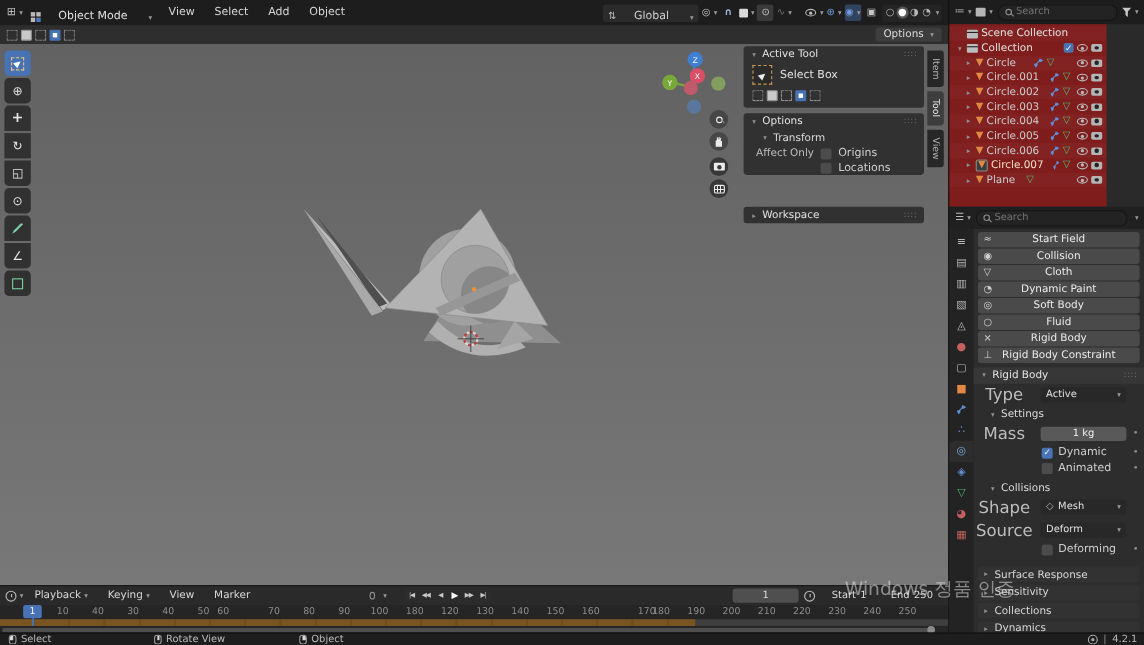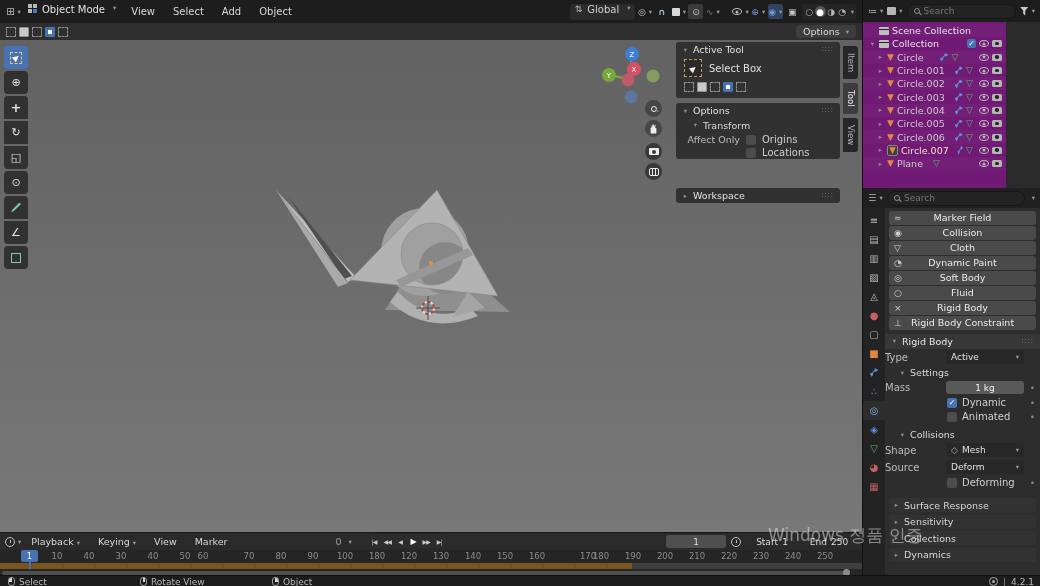--- a/index.html
+++ b/index.html
@@ -6,21 +6,21 @@
 body{background:#111;font-family:"DejaVu Sans","Liberation Sans",sans-serif}
 .app{position:relative;width:1040px;height:586px;background:#2a2a2a;overflow:hidden;font-size:10px;color:#cfcfcf}
 .abs{position:absolute}
 .fx{display:flex;align-items:center}
 .caret{font-size:6.5px;color:#9a9a9a;margin-left:3px}
 .menu{padding:0 8px;color:#d8d8d8;font-size:10px}
 
 .topbar{left:0;top:0;width:862px;height:23px;background:#1d1d1d;display:flex;align-items:center;padding:0 6px;gap:2px}
 .ohdr{left:862px;top:0;width:178px;height:22px;background:#1d1d1d;display:flex;align-items:center;padding:0 5px;gap:4px;border-left:1px solid #101010}
 .hic{min-width:15px;height:15px;display:flex;align-items:center;justify-content:center;font-size:9px;color:#c6c6c6;border-radius:2px}
-.chip{display:flex;align-items:flex-start;gap:5px;background:#2b2b2b;border-radius:3px;padding:0 5px;height:16px}
+.chip{display:flex;align-items:flex-end;gap:16px;background:#2b2b2b;border-radius:3px;padding:0 5px;height:16px}
 .search{display:flex;align-items:center;gap:4px;background:#232323;border:1px solid #161616;border-radius:8px;height:15px;padding:0 6px;flex:1}
 .search input{background:none;border:none;outline:none;color:#ddd;font-size:9px;width:100%;font-family:inherit}
 .i-mag{width:6px;height:6px;border:1.2px solid #8d8d8d;border-radius:50%;position:relative;flex:none}
 .i-mag::after{content:"";position:absolute;width:4px;height:1.2px;background:#8d8d8d;transform:rotate(45deg);right:-3px;bottom:-1px}
 .i-funnel{width:9px;height:9px;background:#c9c9c9;clip-path:polygon(0 0,100% 0,62% 45%,62% 100%,38% 80%,38% 45%)}
 .i-grid22{width:9px;height:9px;background:linear-gradient(#b9b9b9,#b9b9b9) 0 0/4px 4px no-repeat,linear-gradient(#b9b9b9,#b9b9b9) 5px 0/4px 4px no-repeat,linear-gradient(#b9b9b9,#b9b9b9) 0 5px/4px 4px no-repeat,linear-gradient(#4b79c0,#4b79c0) 5px 5px/4px 4px no-repeat}
 .shade{width:11px;height:11px;border-radius:50%;display:flex;align-items:center;justify-content:center;font-size:9px}
 
 .toolset{left:0;top:23px;width:862px;height:17px;background:#2e2e2e;display:flex;align-items:center;padding:0 6px;gap:3px}
 .msq{width:10px;height:10px;border:1px dashed #909090;border-radius:1px;position:relative}
@@ -42,21 +42,21 @@
 .i-gridc{width:10px;height:8px;border:1px solid #ececec;border-radius:2px;background:linear-gradient(#0000 42%,#ececec 42% 56%,#0000 56%),linear-gradient(90deg,#0000 28%,#ececec 28% 38%,#0000 38% 60%,#ececec 60% 70%,#0000 70%)}
 
 .npanel{position:absolute;background:rgba(47,47,47,.96);border-radius:3px;width:164px}
 .nphead{display:flex;align-items:center;gap:4px;height:15px;padding:0 6px;font-size:9.5px;color:#e2e2e2}
 .dots{margin-left:auto;color:#6e6e6e;font-size:8px;letter-spacing:1px}
 .vtab{writing-mode:vertical-rl;background:#272727;color:#b2b2b2;font-size:8.5px;padding:7px 2.5px;border-radius:0 3px 3px 0;margin-bottom:4px}
 .vtab.on{background:#3d3d3d;color:#e8e8e8}
 .cb{width:10px;height:10px;border-radius:2px;background:#4c4c4c;display:flex;align-items:center;justify-content:center;flex:none;color:#fff;font-size:8px}
 .cb.on{background:#4772b3}
 
-.outliner{left:862px;top:22px;width:144px;height:166px;background:#701a75;border-left:1px solid #101010;padding-top:2px}
+.outliner{left:862px;top:22px;width:144px;height:166px;background:#7f1d1d;border-left:1px solid #101010;padding-top:2px}
 .orow{display:flex;align-items:center;height:13.3px;padding:0 4px 0 6px;gap:3px;font-size:9.5px;color:#cbcbcb;white-space:nowrap}
 .orow:nth-child(odd){background:rgba(255,255,255,.025)}
 .tw{color:#8f8f8f;font-size:6.5px;width:7px;text-align:center;flex:none}
 .sp{flex:1}
 .otri{color:#df8a42;font-size:9px;line-height:1}
 .gtri{color:#56b66e;font-size:9px;line-height:1}
 .i-wrench{width:9px;height:9px;background:#5f8fd6;clip-path:polygon(60% 2%,98% 22%,76% 40%,56% 40%,40% 56%,40% 76%,22% 98%,2% 60%,28% 52%,52% 28%)}
 .i-eye{width:10px;height:7px;border:1px solid #b9b9b9;border-radius:50%;position:relative;display:inline-block;flex:none}
 .i-eye::after{content:"";position:absolute;left:50%;top:50%;width:3px;height:3px;background:#b9b9b9;border-radius:50%;transform:translate(-50%,-50%)}
 .i-cam{width:10px;height:7px;background:#b5b5b5;border-radius:1.5px;position:relative;flex:none}
@@ -70,21 +70,21 @@
 .ptabs{position:absolute;left:0;top:20px;width:22px;bottom:0;background:#232323;display:flex;flex-direction:column;align-items:center;padding-top:3px}
 .ptab{width:22px;height:19px;display:flex;align-items:center;justify-content:center;font-size:10px}
 .ptab.on{background:#2d2d2d;border-radius:3px 0 0 3px}
 .pbody{position:absolute;left:22px;top:20px;right:0;bottom:0;overflow:hidden}
 .physbtn{display:flex;align-items:center;height:13.5px;background:#4a4a4a;border-radius:3px;margin:0 4px 1.5px;padding:0 5px}
 .physbtn .ic{width:13px;font-size:9px;color:#cfcfcf;text-align:left}
 .physbtn .lbl{flex:1;text-align:center;font-size:9.5px;color:#ebebeb;margin-right:13px}
 .phead{display:flex;align-items:center;gap:4px;height:15px;background:#373737;padding:0 6px;font-size:9.5px;color:#e5e5e5;margin-top:4px}
 .subhead{display:flex;align-items:center;gap:4px;height:14px;padding:0 6px 0 14px;font-size:9.5px;color:#dadada}
 .prow{display:flex;align-items:center;gap:5px;padding:1.5px 4px 1.5px 0}
-.plabel{width:56px;text-align:left;color:#bdbdbd;font-size:10px;flex:none}
+.plabel{width:56px;text-align:center;color:#bdbdbd;font-size:15px;flex:none}
 .dd{display:flex;align-items:center;background:#282828;border-radius:3px;height:14px;padding:0 5px;gap:4px;color:#e0e0e0;font-size:9px;flex:1}
 .dd .sp2{flex:1}
 .fld{background:#595959;border-radius:3px;height:13px;display:flex;align-items:center;justify-content:center;color:#f2f2f2;font-size:9px;flex:1}
 .dot{color:#8a8a8a;font-size:9px;width:7px;text-align:center;flex:none}
 .colsec{display:flex;align-items:center;gap:4px;height:14px;margin:2.5px 4px 0;padding:0 4px;background:#323232;border-radius:2px;font-size:9.5px;color:#d8d8d8}
 
 .timeline{left:0;top:532px;width:862px;height:43px;background:#262626;border-top:1px solid #161616}
 .tlhdr{height:17px;display:flex;align-items:center;padding:0 5px;gap:2px;background:#2a2a2a}
 .i-clock{width:10px;height:10px;border:1.2px solid #bdbdbd;border-radius:50%;position:relative}
 .i-clock::after{content:"";position:absolute;left:4px;top:2px;width:1.2px;height:3.5px;background:#bdbdbd}
@@ -475,21 +475,21 @@
       <div class="ptab on" style="color:#7fb0e8">◎</div>
       <div class="ptab" style="color:#5f8fd6">◈</div>
       <div class="ptab" style="color:#56b66e">▽</div>
       <div class="ptab" style="color:#c56060">◕</div>
       <div class="ptab" style="color:#c56060">▦</div>
     </div>
     <div class="pbody">
       <div style="height:3px"></div>
       <div class="physbtn">
           <span class="ic">≈</span>
-          <span class="lbl">Marker Field</span>
+          <span class="lbl">Start Field</span>
         </div>
       <div class="physbtn">
           <span class="ic">◉</span>
           <span class="lbl">Collision</span>
         </div>
       <div class="physbtn">
           <span class="ic">▽</span>
           <span class="lbl">Cloth</span>
         </div>
       <div class="physbtn">

